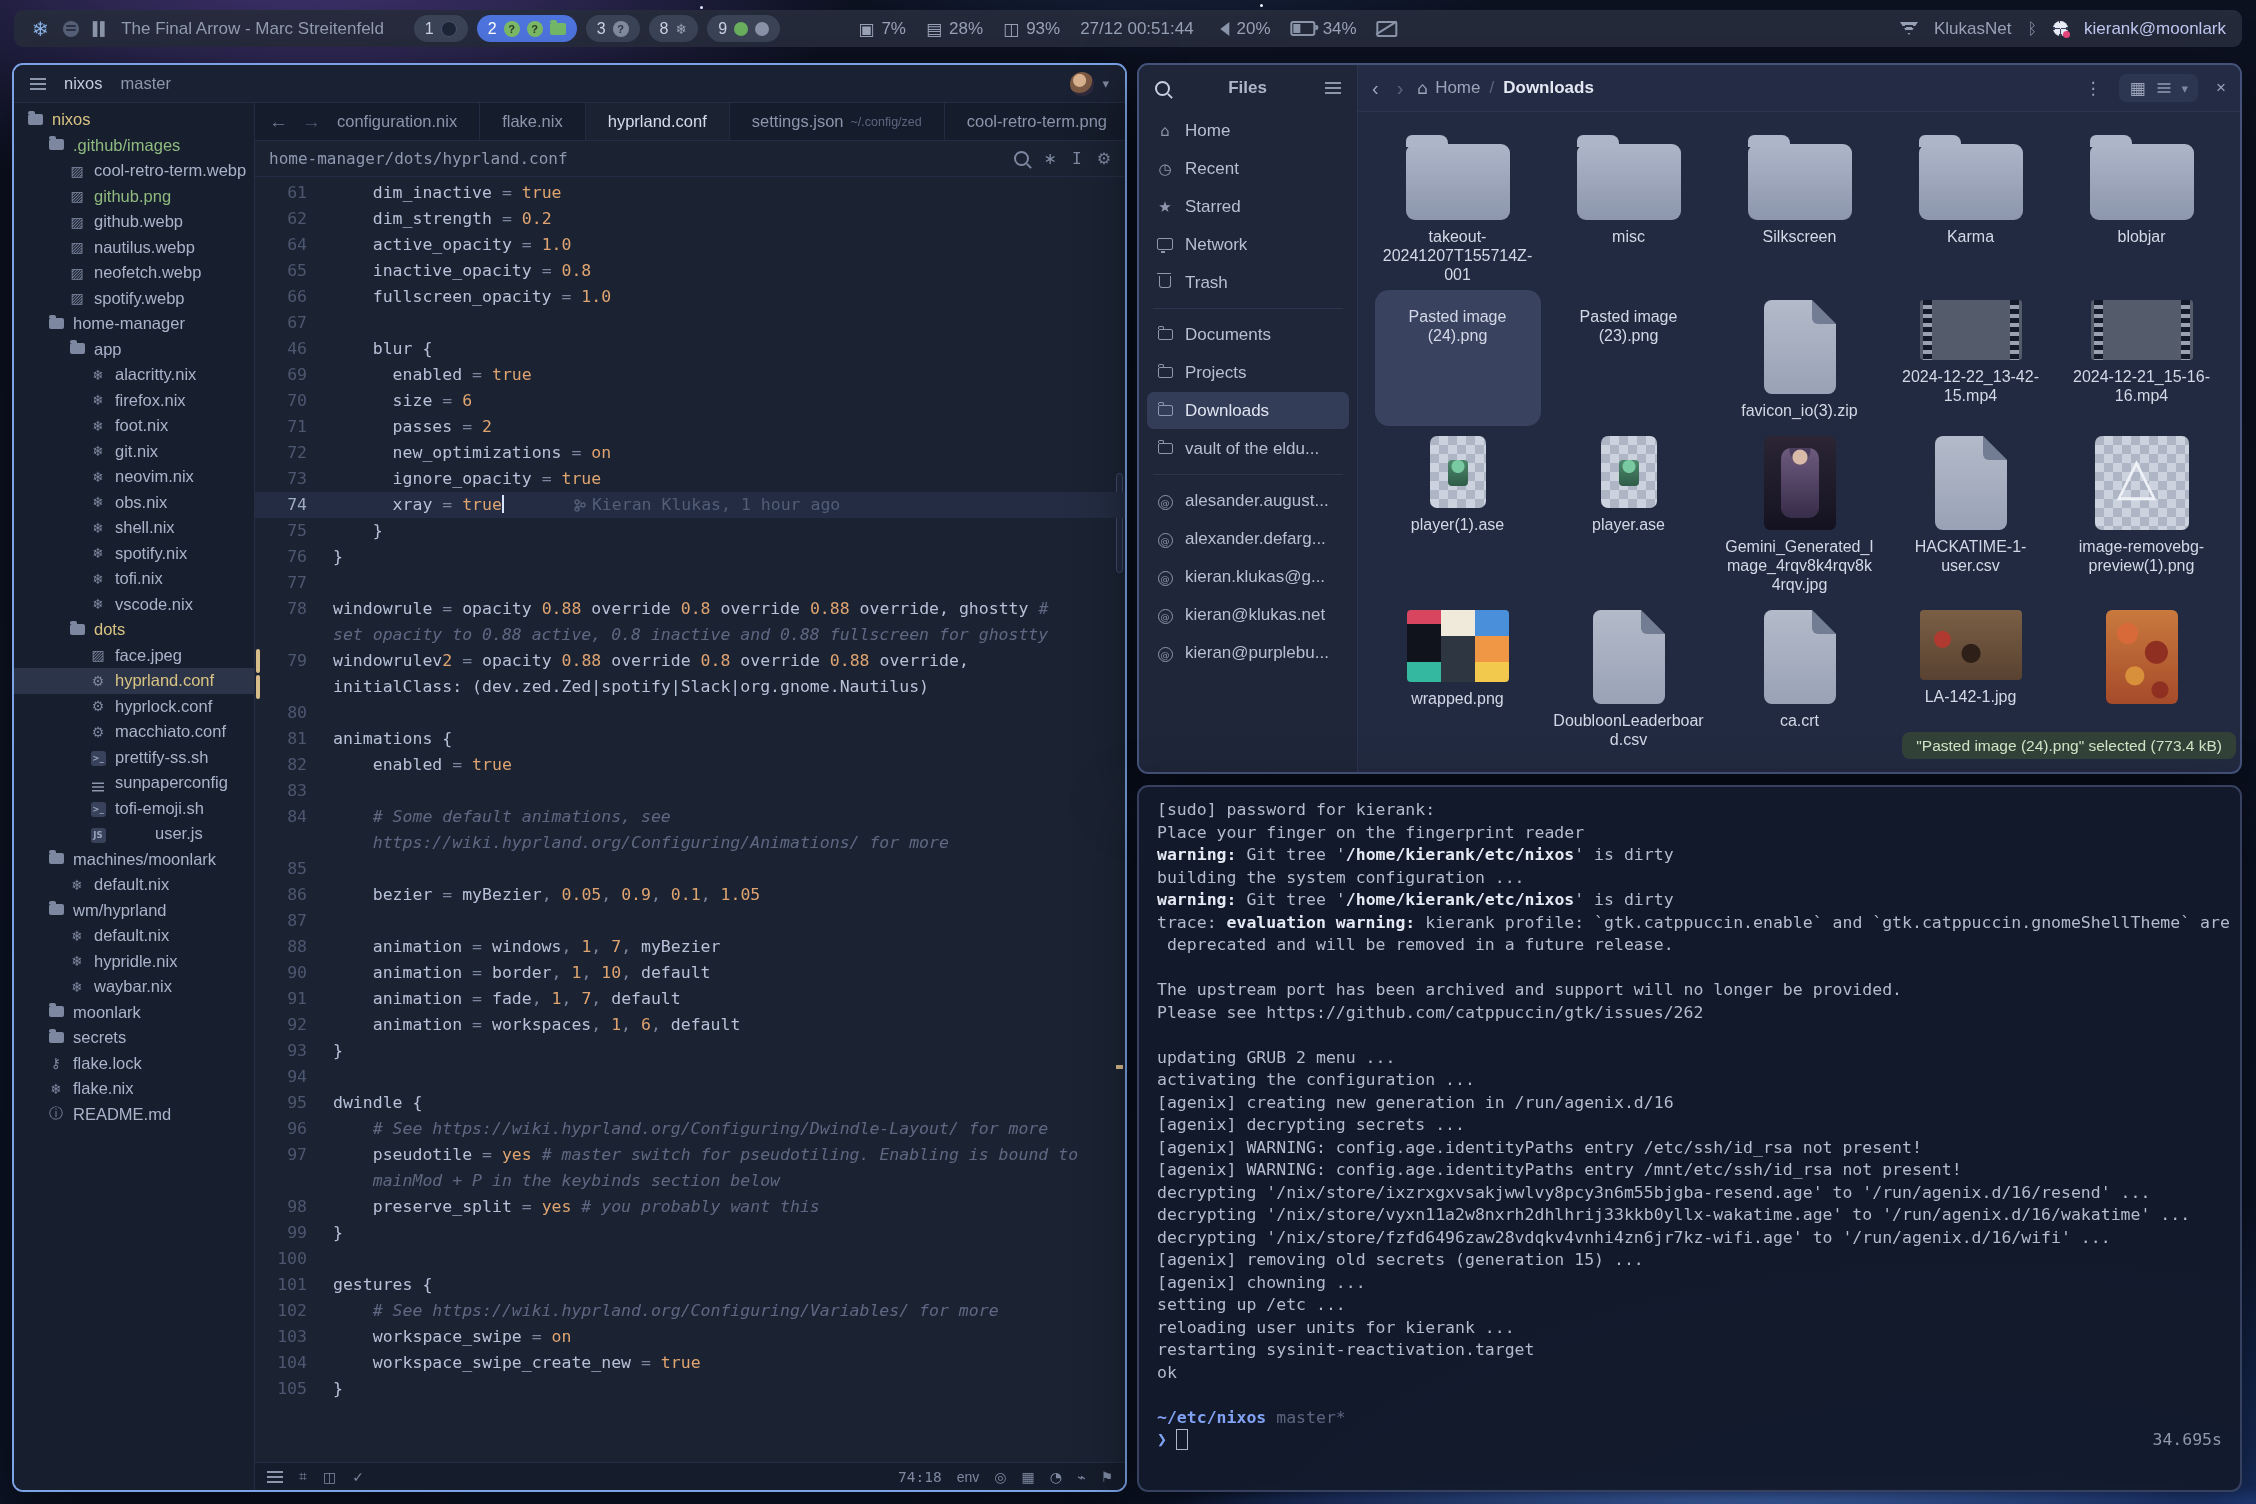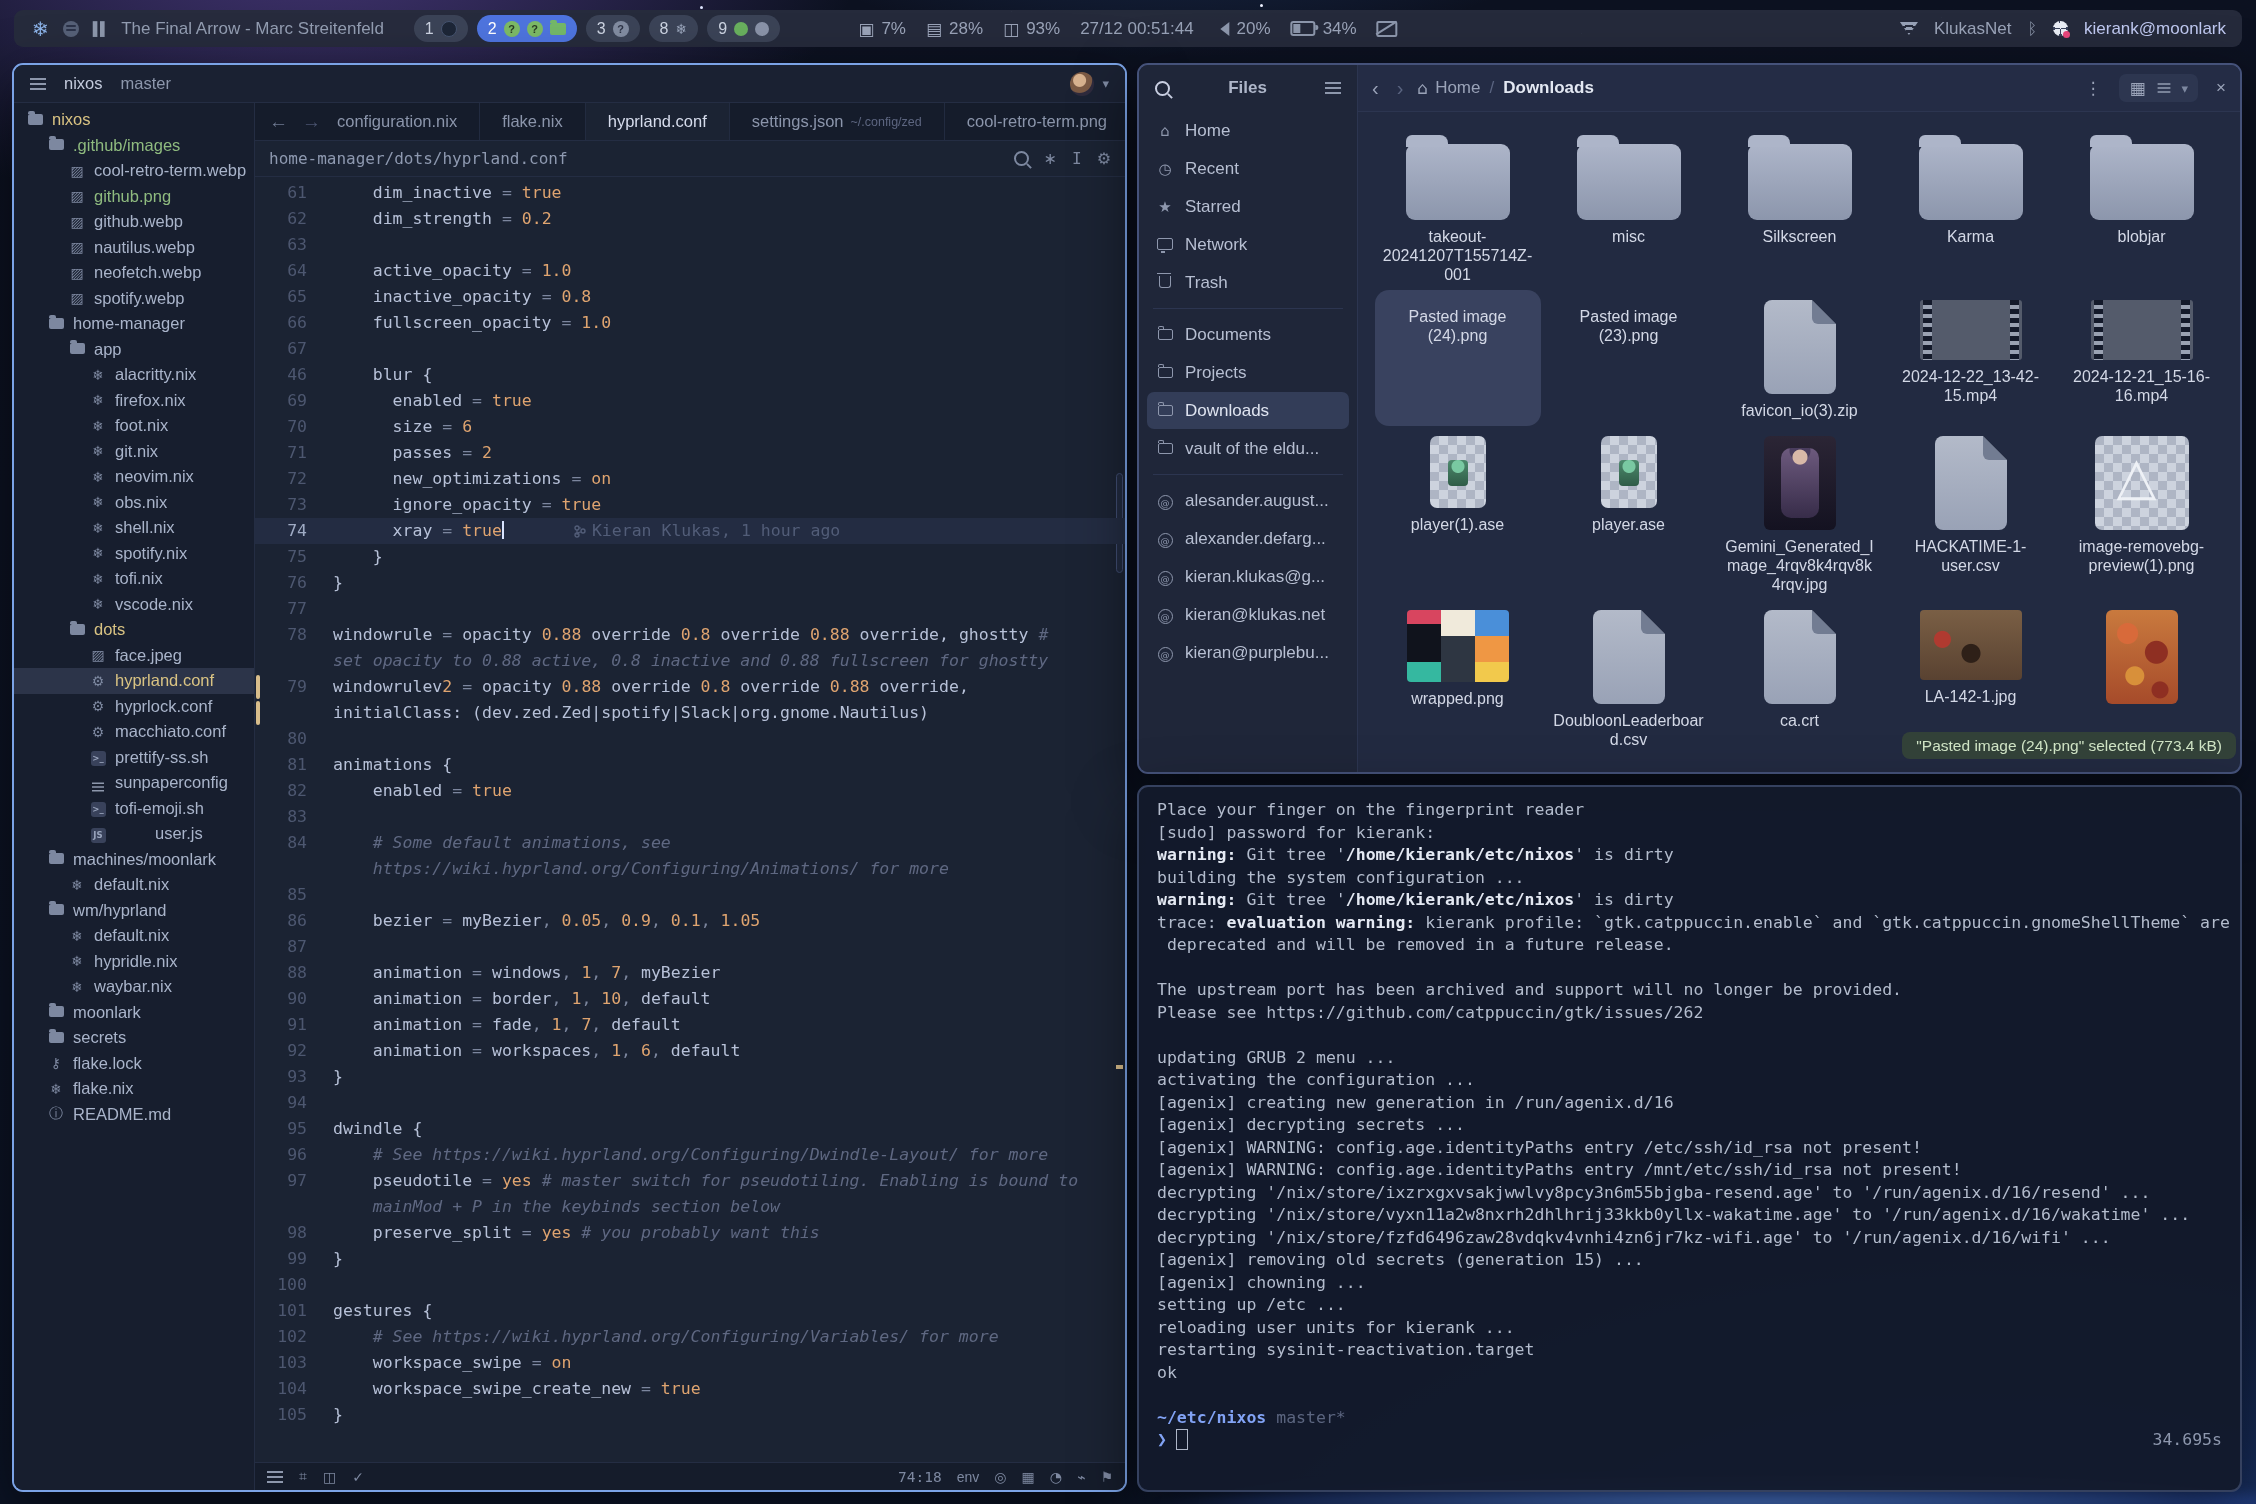--- a/index.html
+++ b/index.html
@@ -454,21 +454,20 @@
             <span class="gly">⚙</span>
           </span>
         </div>
         <div class="z-code" id="code">
           <div class="sb-track">
             <div class="sb-thumb"></div>
             <div class="sb-mark"></div>
           </div>
         <div class="cl"><span class="ln">61</span><span class="ct"><span class="tk-p">    dim_inactive </span><span class="tk-o">= </span><span class="tk-v">true</span></span></div>
             <div class="cl"><span class="ln">62</span><span class="ct"><span class="tk-p">    dim_strength </span><span class="tk-o">= </span><span class="tk-v">0.2</span></span></div>
-            <div class="cl"><span class="ln">63</span><span class="ct"></span></div>
             <div class="cl"><span class="ln">64</span><span class="ct"><span class="tk-p">    active_opacity </span><span class="tk-o">= </span><span class="tk-v">1.0</span></span></div>
             <div class="cl"><span class="ln">65</span><span class="ct"><span class="tk-p">    inactive_opacity </span><span class="tk-o">= </span><span class="tk-v">0.8</span></span></div>
             <div class="cl"><span class="ln">66</span><span class="ct"><span class="tk-p">    fullscreen_opacity </span><span class="tk-o">= </span><span class="tk-v">1.0</span></span></div>
             <div class="cl"><span class="ln">67</span><span class="ct"></span></div>
             <div class="cl"><span class="ln">46</span><span class="ct"><span class="tk-p">    blur {</span></span></div>
             <div class="cl"><span class="ln">69</span><span class="ct"><span class="tk-p">      enabled </span><span class="tk-o">= </span><span class="tk-v">true</span></span></div>
             <div class="cl"><span class="ln">70</span><span class="ct"><span class="tk-p">      size </span><span class="tk-o">= </span><span class="tk-v">6</span></span></div>
             <div class="cl"><span class="ln">71</span><span class="ct"><span class="tk-p">      passes </span><span class="tk-o">= </span><span class="tk-v">2</span></span></div>
             <div class="cl"><span class="ln">72</span><span class="ct"><span class="tk-p">      new_optimizations </span><span class="tk-o">= </span><span class="tk-v">on</span></span></div>
             <div class="cl"><span class="ln">73</span><span class="ct"><span class="tk-p">      ignore_opacity </span><span class="tk-o">= </span><span class="tk-v">true</span></span></div>
@@ -747,22 +746,22 @@
               </div>
             </div>
           </div>
         <div class="f-tooltip">"Pasted image (24).png" selected (773.4 kB)</div>
       </div>
     </div>
   </div>
 
   <div class="win" id="term">
     <div id="tlines">
+        <div class="tl"><span>[sudo] password for kierank:</span></div>
         <div class="tl"><span>Place your finger on the fingerprint reader</span></div>
-        <div class="tl"><span>[sudo] password for kierank:</span></div>
         <div class="tl"><span class="tb">warning:</span><span> Git tree '</span><span class="tb">/home/kierank/etc/nixos</span><span>' is dirty</span></div>
         <div class="tl"><span>building the system configuration ...</span></div>
         <div class="tl"><span class="tb">warning:</span><span> Git tree '</span><span class="tb">/home/kierank/etc/nixos</span><span>' is dirty</span></div>
         <div class="tl"><span>trace: </span><span class="tb">evaluation warning:</span><span> kierank profile: `gtk.catppuccin.enable` and `gtk.catppuccin.gnomeShellTheme` are</span></div>
         <div class="tl"><span> deprecated and will be removed in a future release.</span></div>
         <div class="tl">&nbsp;</div>
         <div class="tl"><span>The upstream port has been archived and support will no longer be provided.</span></div>
         <div class="tl"><span>Please see https://github.com/catppuccin/gtk/issues/262</span></div>
         <div class="tl">&nbsp;</div>
         <div class="tl"><span>updating GRUB 2 menu ...</span></div>

